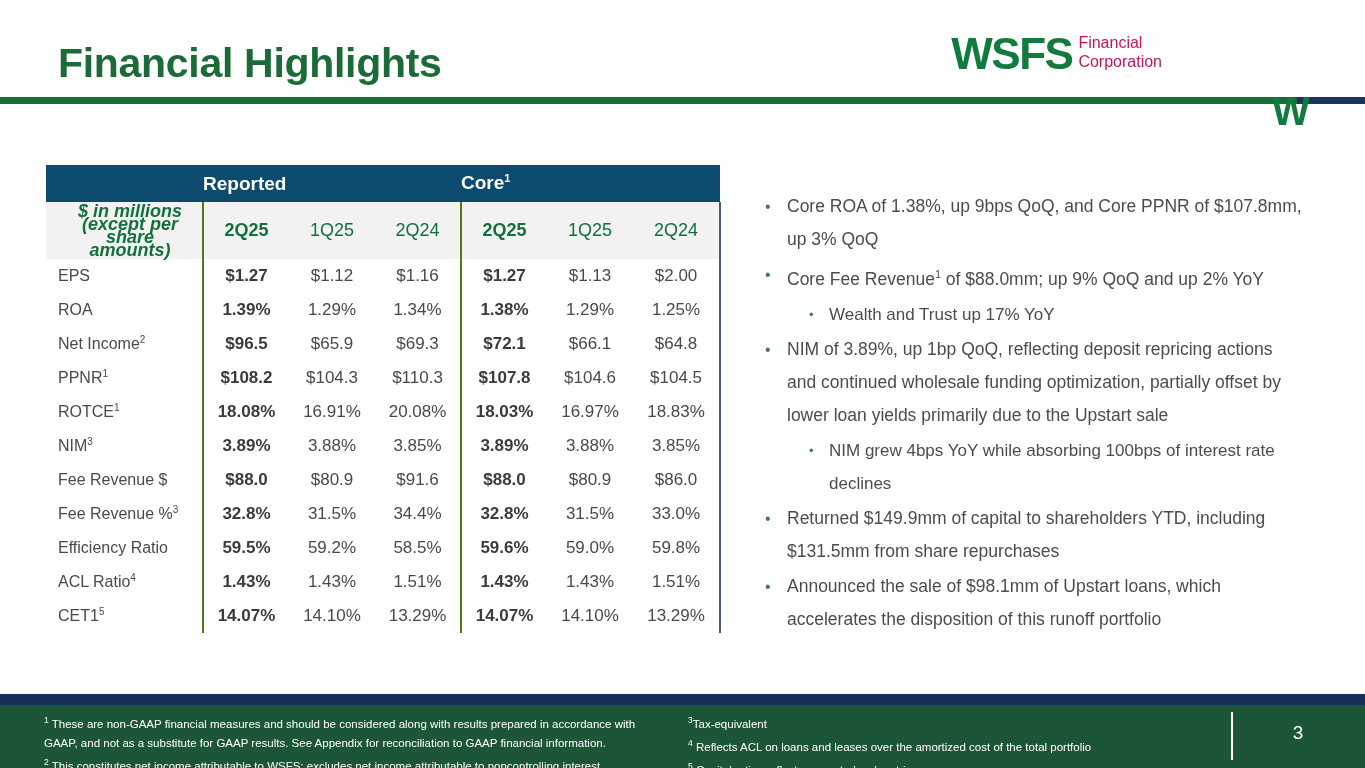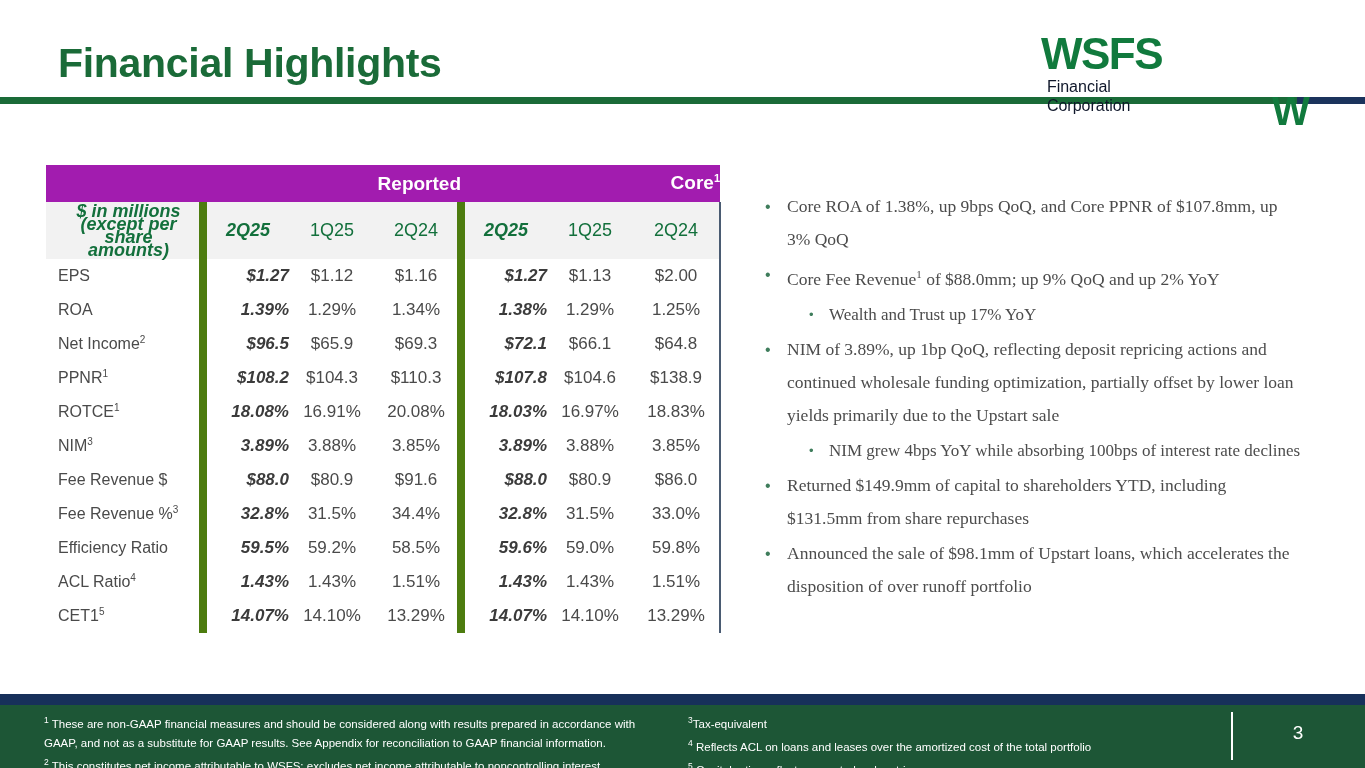--- a/index.html
+++ b/index.html
@@ -40,36 +40,35 @@
     left: 1297px; top: 97px;
     width: 68px; height: 7px;
     background: #1b335c;
   }
   
   #logo {
     position: absolute;
     right: 8px; top: 32px;
     display: flex;
     align-items: flex-start;
-    flex-direction: column;
   }
   #logo-wordmark {
     font-size: 44px;
     font-weight: bold;
     color: #117a3d;
     letter-spacing: -1.5px;
     line-height: 44px;
     font-family: "Liberation Sans", sans-serif;
   }
   #logo-sub {
     margin-left: 6px;
     padding-top: 1px;
     line-height: 19px;
     font-size: 16px;
-    color: #0f172a;
+    color: #be185d;
   }
   #logo-w {
     position: absolute;
     left: 1272px; top: 98px;
     font-size: 40px;
     font-weight: bold;
     color: #117a3d;
     line-height: 26px;
     letter-spacing: -2px;
   }
@@ -83,25 +82,25 @@
   table.fin {
     border-collapse: collapse;
     width: 674px;
     table-layout: fixed;
   }
   table.fin th, table.fin td {
     padding: 0;
     margin: 0;
   }
   .grp-head {
-    background: #a21caf;
+    background: #0c4a6e;
     color: #ffffff;
     font-size: 19px;
     font-weight: bold;
-    text-align: right;
+    text-align: left;
     height: 37px;
     vertical-align: middle;
   }
   .grp-head sup { font-size: 11px; font-weight: bold; vertical-align: super; }
   .sub-head-row { background: #f2f2f2; }
   .sub-head-row td {
     height: 57px;
     vertical-align: middle;
     font-size: 18px;
     color: #13703c;
@@ -126,22 +125,22 @@
     background: #ffffff;
   }
   tr.data td.label {
     text-align: left;
     padding-left: 12px;
     font-size: 16px;
     color: #4a4a4a;
     margin-top: 24px;
   }
   tr.data td.label sup { font-size: 10px; vertical-align: super; }
-  tr.data td.strong { font-weight: bold; color: #3b3b3b; text-align: right; }
-  .divL { border-left: 8px solid #4d7c0f; font-style: italic; }
+  tr.data td.strong { font-weight: bold; color: #3b3b3b; }
+  .divL { border-left: 2px solid #4d7c0f; }
   .divR { border-right: 2px solid #4a5b72; }
 
   
   #bullets {
     position: absolute;
     left: 762px; top: 190px;
     width: 540px;
   }
   .bullet {
     display: flex;
@@ -155,21 +154,20 @@
     width: 22px;
     flex: 0 0 22px;
     text-align: left;
     padding-left: 3px;
   }
   .bullet .text {
     font-size: 17.5px;
     line-height: 33px;
     color: #4c4c4c;
     flex: 1;
-    font-family: Liberation Serif, serif;
   }
   .bullet .text sup { font-size: 11px; vertical-align: super; }
   .bullet.sub { padding-left: 44px; }
   .bullet.sub .mark { font-size: 13px; width: 20px; flex: 0 0 20px; }
   .bullet.sub .text { font-size: 17px; }
 
   
   #footer-navy {
     position: absolute;
     left: 0; top: 694px;
@@ -286,21 +284,21 @@
           <td class="">$66.1</td>
           <td class="divR">$64.8</td>
         </tr>
         <tr class="data">
           <td class="label">PPNR<sup>1</sup></td>
           <td class="strong divL">$108.2</td>
           <td class="">$104.3</td>
           <td class="">$110.3</td>
           <td class="strong divL">$107.8</td>
           <td class="">$104.6</td>
-          <td class="divR">$138.9</td>
+          <td class="divR">$104.5</td>
         </tr>
         <tr class="data">
           <td class="label">ROTCE<sup>1</sup></td>
           <td class="strong divL">18.08%</td>
           <td class="">16.91%</td>
           <td class="">20.08%</td>
           <td class="strong divL">18.03%</td>
           <td class="">16.97%</td>
           <td class="divR">18.83%</td>
         </tr>
@@ -382,21 +380,21 @@
     <div class="bullet sub">
       <span class="mark">•</span>
       <span class="text">NIM grew 4bps YoY while absorbing 100bps of interest rate declines</span>
     </div>
     <div class="bullet">
       <span class="mark">•</span>
       <span class="text">Returned $149.9mm of capital to shareholders YTD, including $131.5mm from share repurchases</span>
     </div>
     <div class="bullet">
       <span class="mark">•</span>
-      <span class="text">Announced the sale of $98.1mm of Upstart loans, which accelerates the disposition of over runoff portfolio</span>
+      <span class="text">Announced the sale of $98.1mm of Upstart loans, which accelerates the disposition of this runoff portfolio</span>
     </div>
   </div>
 
 <div id="footer-navy"></div>
 <div id="footer">
   <div class="fn-col" id="fn-left">
       <div class="fn-line"><sup>1</sup> These are non-GAAP financial measures and should be considered along with results prepared in accordance with GAAP, and not as a substitute for GAAP results.  See Appendix for reconciliation to GAAP financial information.</div>
       <div class="fn-line"><sup>2</sup> This constitutes net income attributable to WSFS; excludes net income attributable to noncontrolling interest</div>
     </div>
   <div class="fn-col" id="fn-right">

